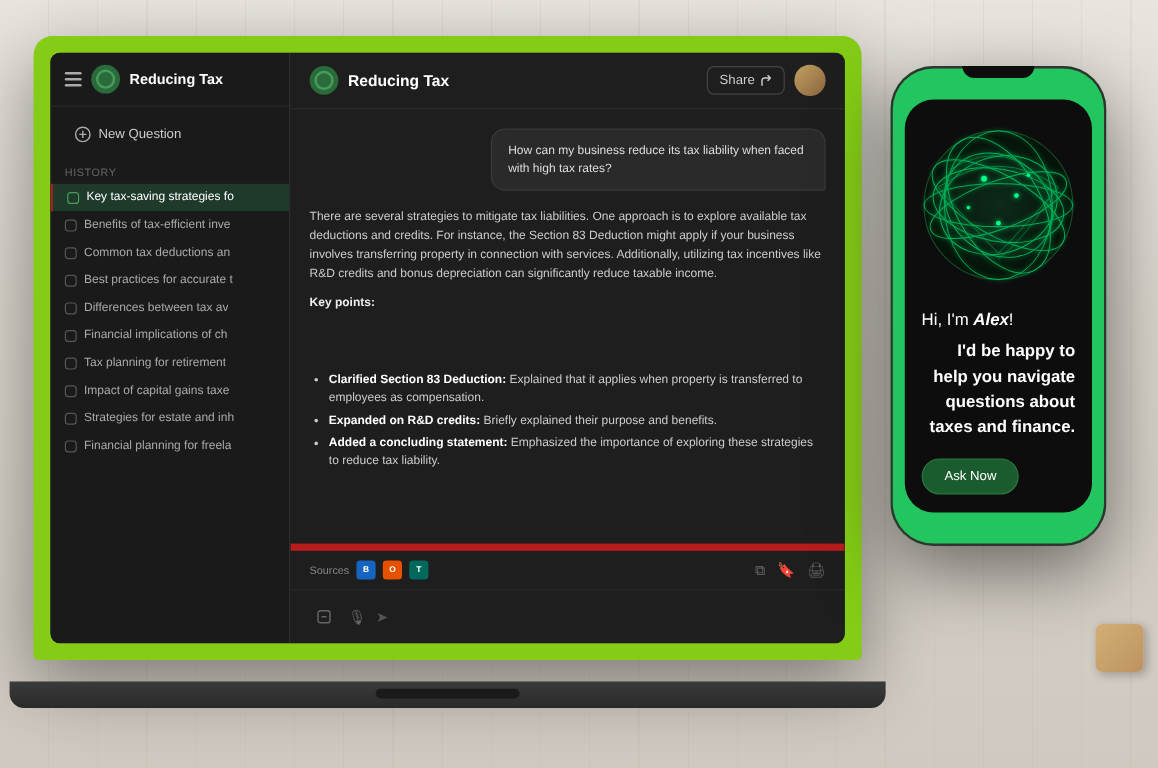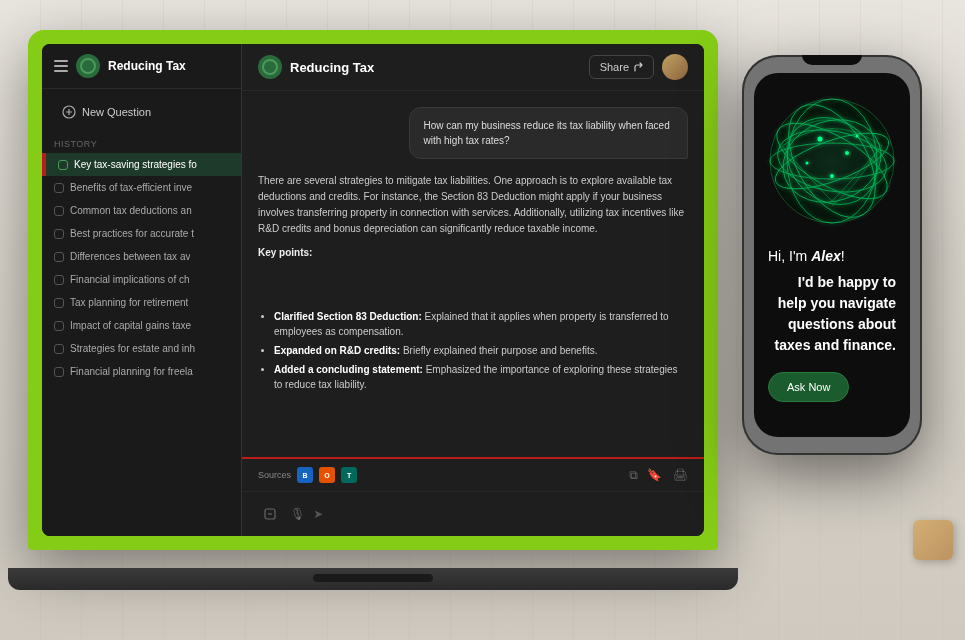--- a/index.html
+++ b/index.html
@@ -189,21 +189,21 @@
       cursor: pointer;
       font-size: 10px;
       color: #aaa;
       white-space: nowrap;
       overflow: hidden;
     }
 
     .history-item.active {
       background: #1e3a2a;
       color: #fff;
-      border-left: 4px solid #b91c1c;
+      border-left: 2px solid #b91c1c;
     }
 
     .chat-bubble-icon {
       width: 10px;
       height: 10px;
       min-width: 10px;
       border: 1px solid #555;
       border-radius: 3px;
       position: relative;
     }
@@ -342,21 +342,21 @@
     .ai-response strong {
       color: #fff;
     }
 
     
     .sources-bar {
       display: flex;
       align-items: center;
       justify-content: space-between;
       padding: 8px 16px;
-      border-top: 2px solid #b91c1c;
+      border-top: 6px solid #b91c1c;
     }
 
     .sources-left {
       display: flex;
       align-items: center;
       gap: 6px;
     }
 
     .sources-label {
       font-size: 9px;
@@ -429,23 +429,23 @@
       position: absolute;
       right: 28px;
       top: 55px;
       width: 195px;
       height: 420px;
     }
 
     .phone-body {
       width: 180px;
       height: 400px;
-      background: #737373;
+      background: #22c55e;
       border-radius: 36px;
-      padding: 18px 12px;
+      padding: 28px 12px;
       box-shadow: 0 20px 60px rgba(0,0,0,0.5), inset 0 0 0 2px #333;
       position: relative;
       overflow: hidden;
     }
 
     
     .phone-notch {
       position: absolute;
       top: 0;
       left: 50%;

